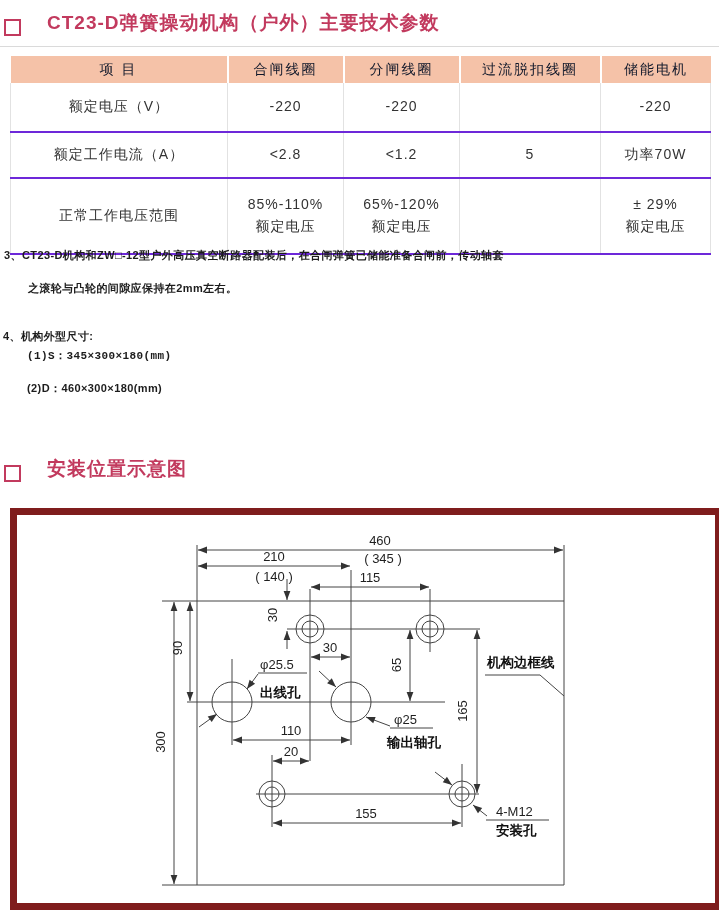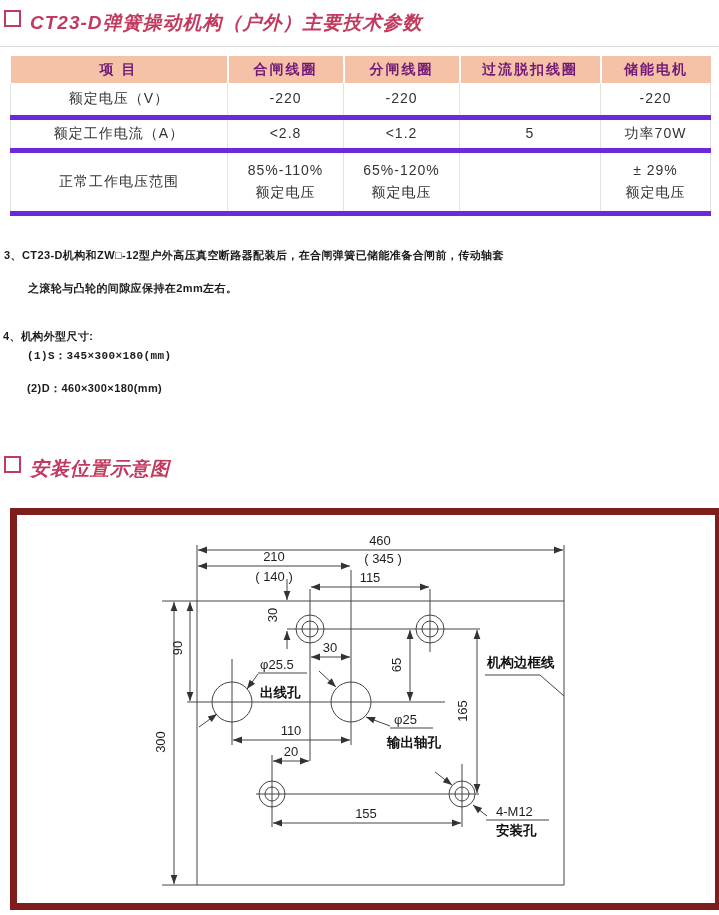--- a/index.html
+++ b/index.html
@@ -1,37 +1,37 @@
 <!DOCTYPE html>
 <html><head>
 <meta charset="utf-8">
 <style>
   html,body{margin:0;padding:0;}
   body{
     width:719px;height:915px;position:relative;background:#ffffff;
     font-family:"Liberation Sans","DejaVu Sans",sans-serif;color:#222;
     overflow:hidden;
   }
-  .sec-title{position:absolute;left:4px;display:flex;align-items:flex-start;gap:9px;font-style:italic;}
+  .sec-title{position:absolute;left:4px;display:flex;align-items:flex-end;gap:26px;}
   .sec-title .sq{width:13px;height:13px;border:2px solid #c23a5e;background:#fff;flex:0 0 auto;}
   .sec-title .tx{font-size:19px;font-weight:bold;color:#c23a5e;letter-spacing:1px;white-space:nowrap;}
   #title1{top:10px;}
   #title2{top:456px;}
   #rule1{position:absolute;left:0;top:46px;width:719px;height:1px;background:#dadada;}
 
   
   #params{position:absolute;left:10px;top:56px;width:700px;border-collapse:collapse;table-layout:fixed;}
   #params th{
-    background:#f5c2a8;font-size:14px;font-weight:bold;color:#701a75;
+    background:#f5c2a8;font-size:14px;font-weight:normal;color:#0f172a;
     height:27px;border-right:2px solid #fff;padding:0;text-align:center;letter-spacing:2px;
   }
   #params th:last-child{border-right:none;}
   #params td{
-    font-size:14px;color:#333;text-align:center;padding:0;
-    border-bottom:5px solid #6d28d9;border-right:1px solid #e2e2e2;border-left:1px solid #e2e2e2;
+    font-size:14px;color:#333;text-align:center;padding:8px;
+    border-bottom:2px solid #6d28d9;border-right:1px solid #e2e2e2;border-left:1px solid #e2e2e2;
     white-space:pre-line;line-height:1.55;letter-spacing:1px;
   }
   #params tr.r1 td{height:32px;}
   #params tr.r2 td{height:28px;}
   #params tr.r3 td{height:58px;}
 
   
   .note{position:absolute;font-size:11px;color:#1c1c1c;font-weight:600;white-space:nowrap;letter-spacing:0.4px;}
   #n1{left:4px;top:248px;}
   #n2{left:28px;top:281px;}

